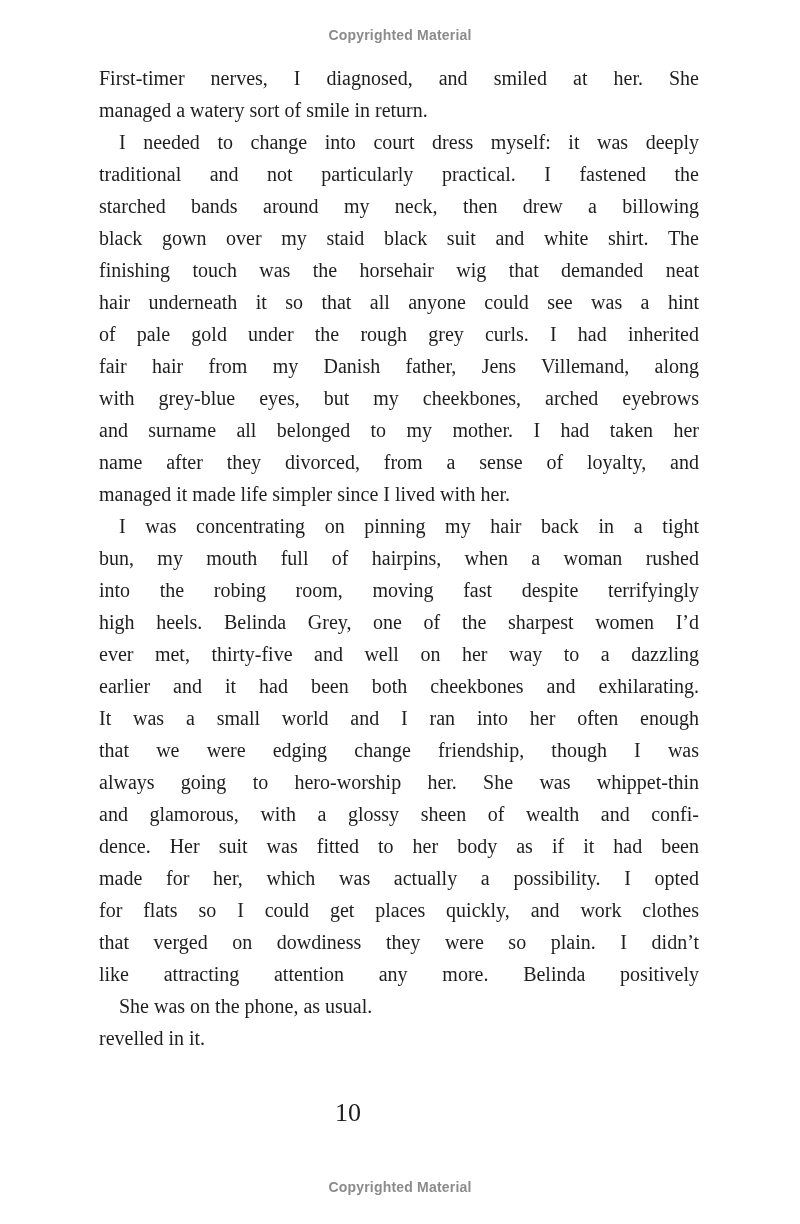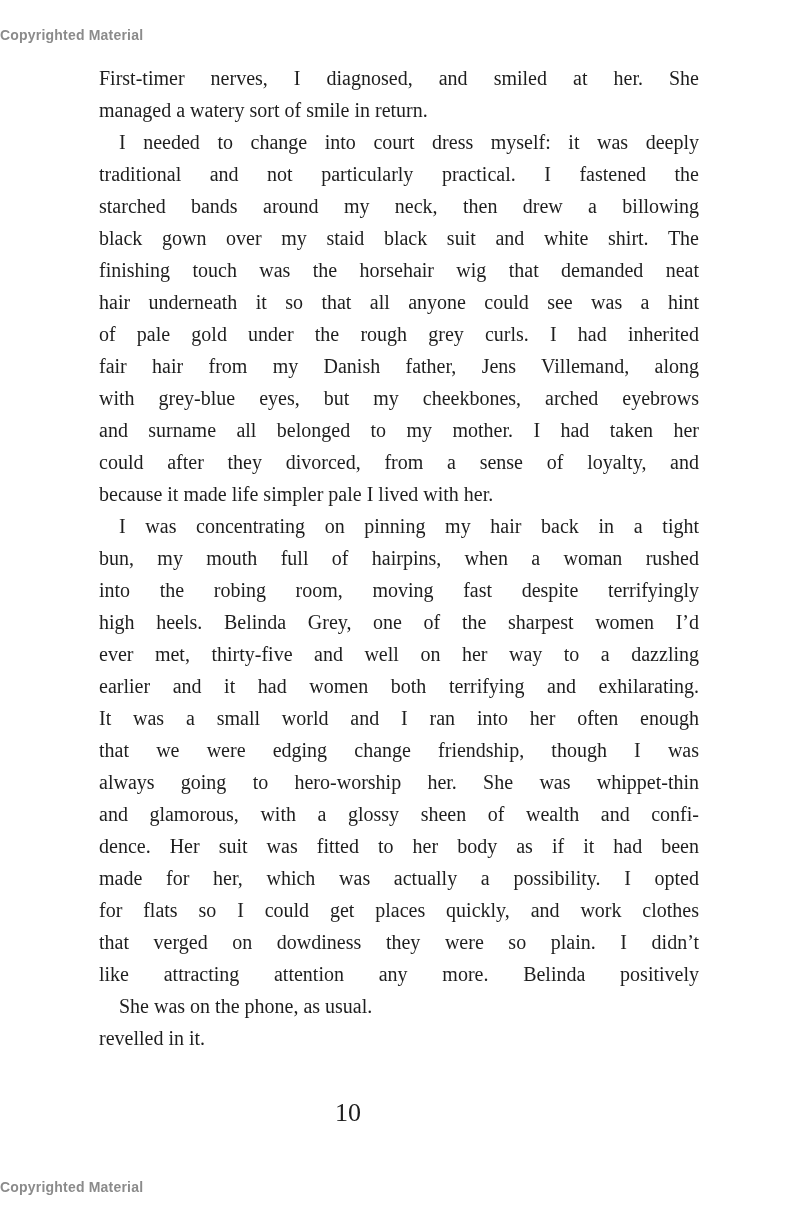--- a/index.html
+++ b/index.html
@@ -7,20 +7,21 @@
   body {
     height: 1224px;
     position: relative;
     font-family: "Liberation Serif", serif;
     overflow: hidden;
   }
   .notice {
     position: absolute;
     left: 0;
     width: 800px;
+    text-align: center;
     font-family: "Liberation Sans", sans-serif;
     font-weight: bold;
     font-size: 14px;
     letter-spacing: 0.2px;
     color: #8b8b8b;
   }
   .notice.top { top: 27px; }
   .notice.bottom { top: 1179px; }
   .page-body {
     position: absolute;
@@ -64,28 +65,28 @@
     <div class="line indent">I needed to change into court dress myself: it was deeply</div>
     <div class="line">traditional and not particularly practical. I fastened the</div>
     <div class="line">starched bands around my neck, then drew a billowing</div>
     <div class="line">black gown over my staid black suit and white shirt. The</div>
     <div class="line">finishing touch was the horsehair wig that demanded neat</div>
     <div class="line">hair underneath it so that all anyone could see was a hint</div>
     <div class="line">of pale gold under the rough grey curls. I had inherited</div>
     <div class="line">fair hair from my Danish father, Jens Villemand, along</div>
     <div class="line">with grey-blue eyes, but my cheekbones, arched eyebrows</div>
     <div class="line">and surname all belonged to my mother. I had taken her</div>
-    <div class="line">could after they divorced, from a sense of loyalty, and</div>
-    <div class="line last">because it made life simpler pale I lived with her.</div>
+    <div class="line">name after they divorced, from a sense of loyalty, and</div>
+    <div class="line last">managed it made life simpler since I lived with her.</div>
     <div class="line indent">I was concentrating on pinning my hair back in a tight</div>
     <div class="line">bun, my mouth full of hairpins, when a woman rushed</div>
     <div class="line">into the robing room, moving fast despite terrifyingly</div>
     <div class="line">high heels. Belinda Grey, one of the sharpest women I’d</div>
     <div class="line">ever met, thirty-five and well on her way to a dazzling</div>
-    <div class="line">earlier and it had women both terrifying and exhilarating.</div>
+    <div class="line">earlier and it had been both cheekbones and exhilarating.</div>
     <div class="line">It was a small world and I ran into her often enough</div>
     <div class="line">that we were edging change friendship, though I was</div>
     <div class="line">always going to hero-worship her. She was whippet-thin</div>
     <div class="line">and glamorous, with a glossy sheen of wealth and confi-</div>
     <div class="line">dence. Her suit was fitted to her body as if it had been</div>
     <div class="line">made for her, which was actually a possibility. I opted</div>
     <div class="line">for flats so I could get places quickly, and work clothes</div>
     <div class="line">that verged on dowdiness they were so plain. I didn’t</div>
     <div class="line">like attracting attention any more. Belinda positively</div>
     <div class="line last indent">She was on the phone, as usual.</div>

